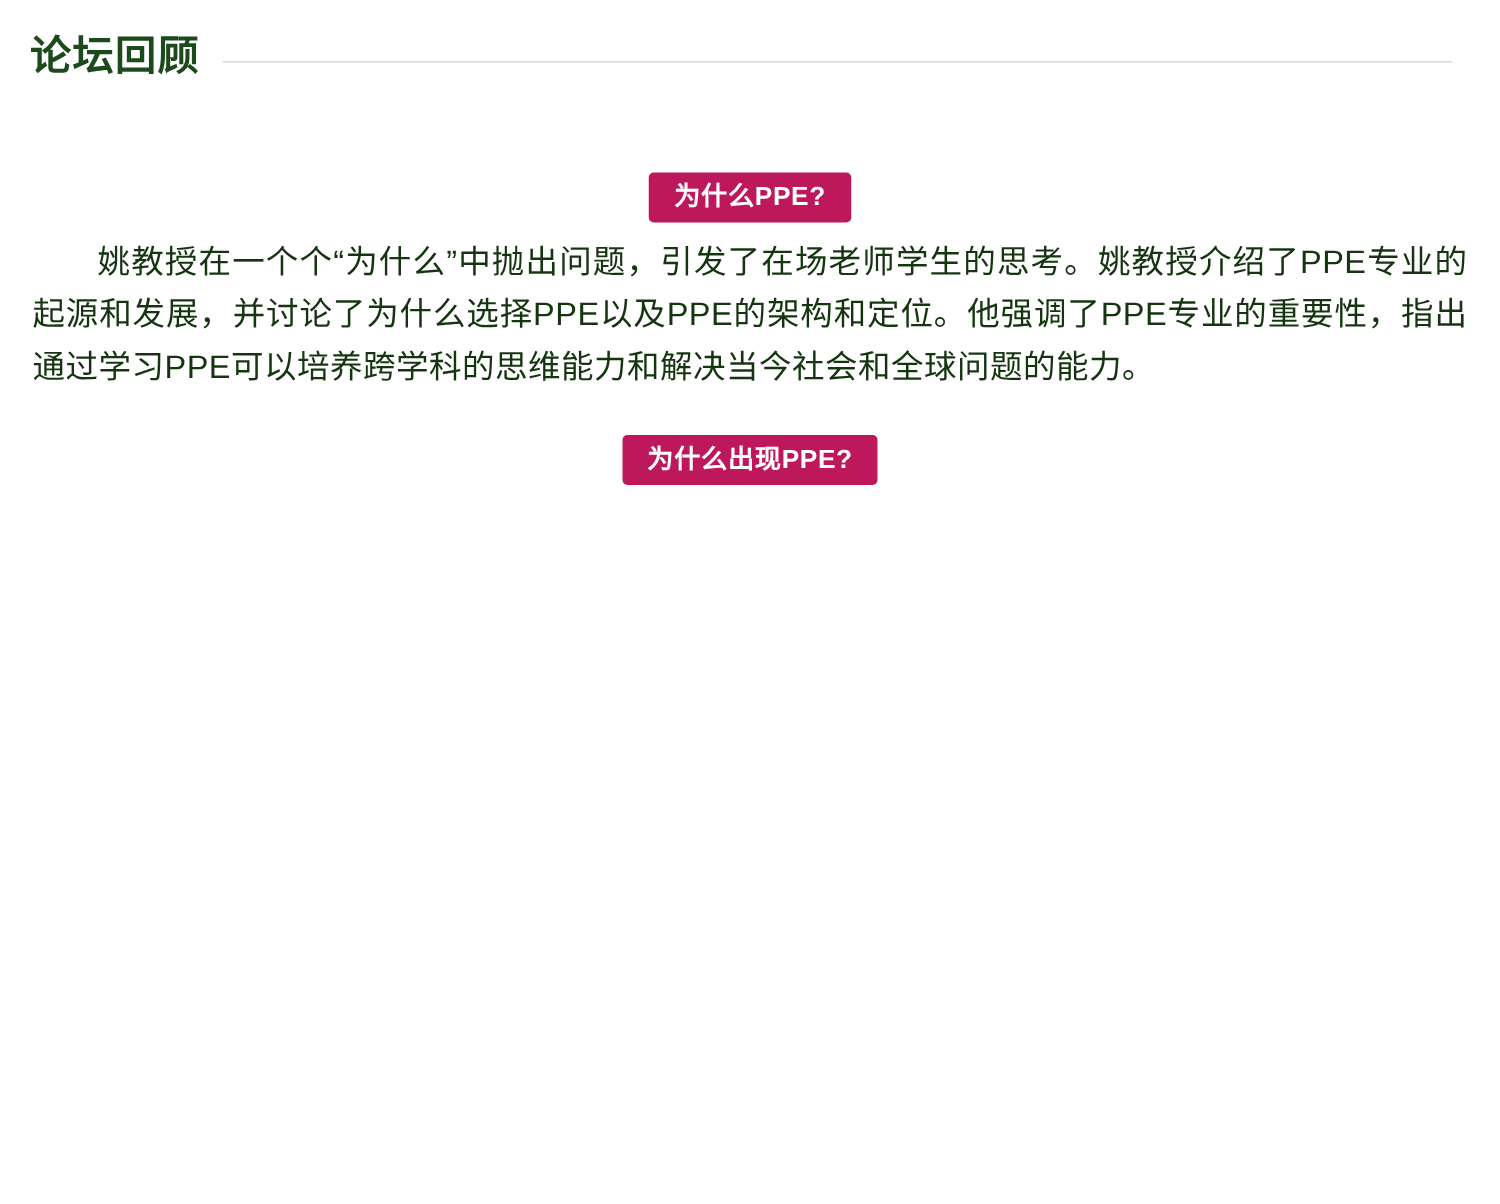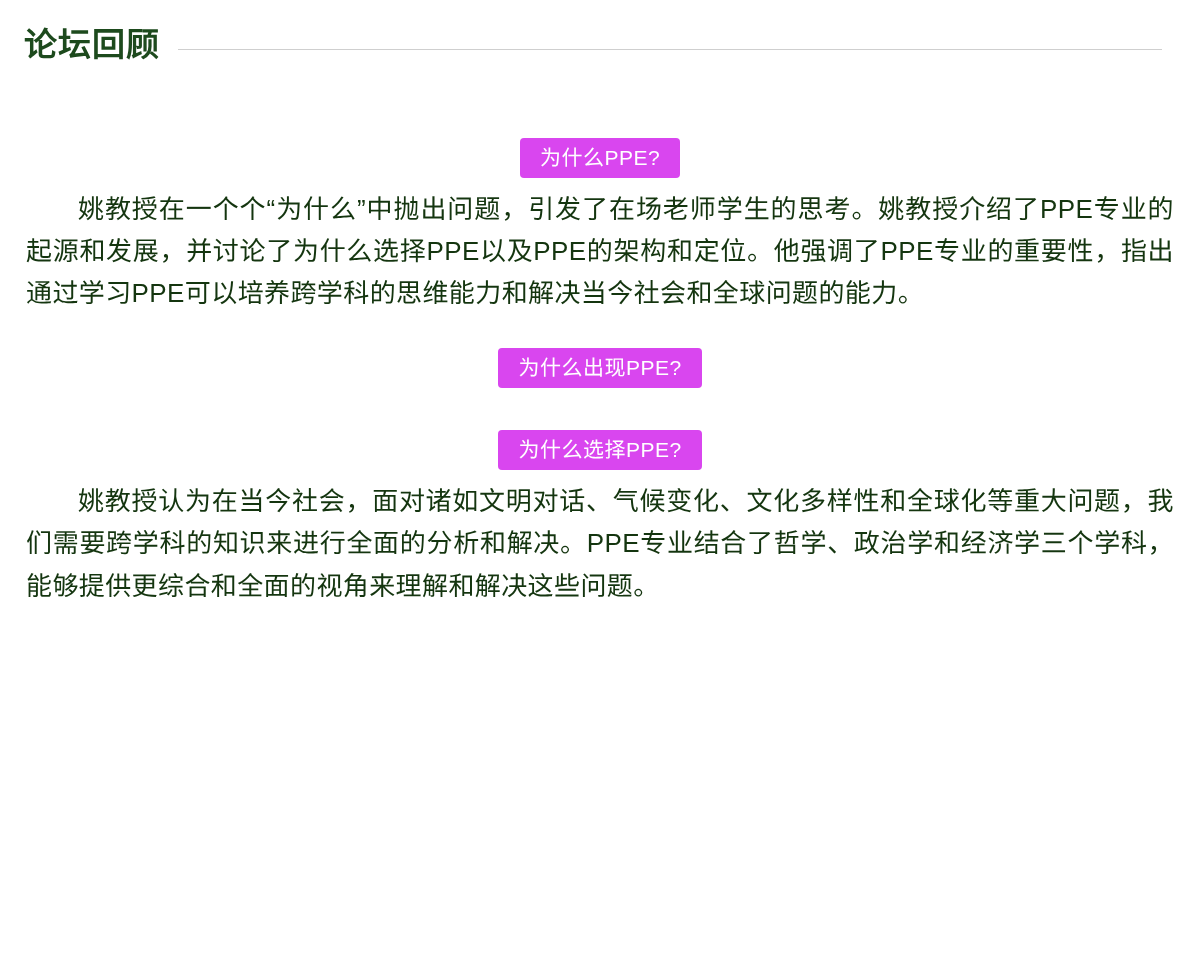--- a/index.html
+++ b/index.html
@@ -54,24 +54,24 @@
   }
   .block {
     margin-bottom: 2px;
   }
   .tag-row {
     display: flex;
     justify-content: center;
     margin: 18px 0 10px 0;
   }
   .tag {
-    background: #d946ef;
+    background: #be185d;
     color: #ffffff;
     font-size: 21px;
-    font-weight: normal;
+    font-weight: bold;
     padding: 9px 20px 10px 20px;
     border-radius: 4px;
     line-height: 1;
     letter-spacing: 0.5px;
     white-space: nowrap;
   }
   .para {
     font-size: 26px;
     line-height: 1.62;
     color: #14350f;
@@ -103,21 +103,15 @@
       </div>
       <p class="para">姚教授在一个个“为什么”中抛出问题，引发了在场老师学生的思考。姚教授介绍了PPE专业的起源和发展，并讨论了为什么选择PPE以及PPE的架构和定位。他强调了PPE专业的重要性，指出通过学习PPE可以培养跨学科的思维能力和解决当今社会和全球问题的能力。</p>
     </div>
 
     <div class="block block-why-emerge">
       <div class="tag-row">
         <span class="tag">为什么出现PPE?</span>
       </div>
     </div>
 
-    <div class="block block-why-choose">
-      <div class="tag-row">
-        <span class="tag">为什么选择PPE?</span>
-      </div>
-      <p class="para">姚教授认为在当今社会，面对诸如文明对话、气候变化、文化多样性和全球化等重大问题，我们需要跨学科的知识来进行全面的分析和解决。PPE专业结合了哲学、政治学和经济学三个学科，能够提供更综合和全面的视角来理解和解决这些问题。</p>
-    </div>
 
   </div>
 </div>
 
 </body></html>

